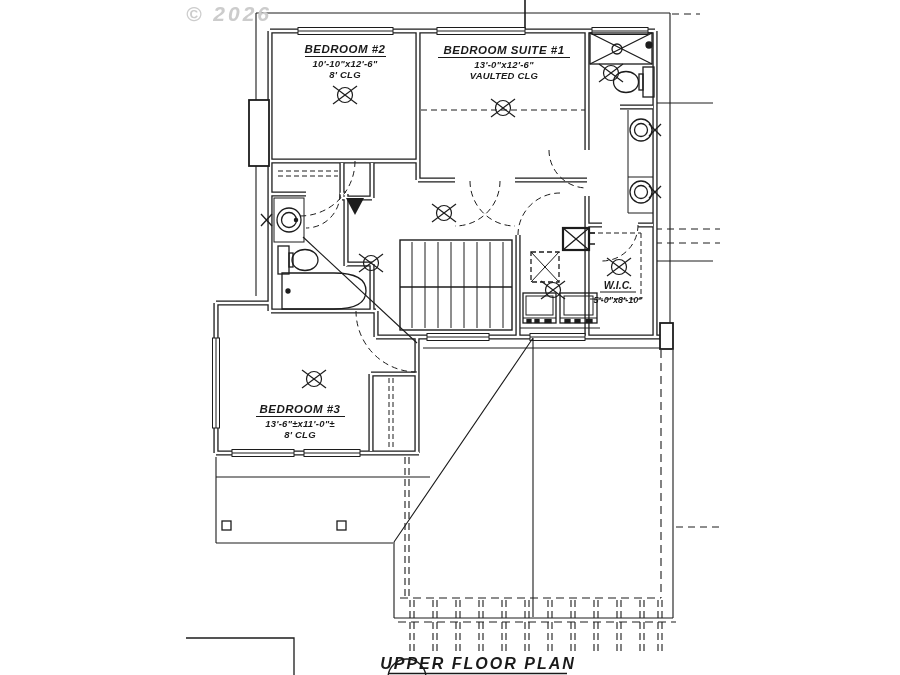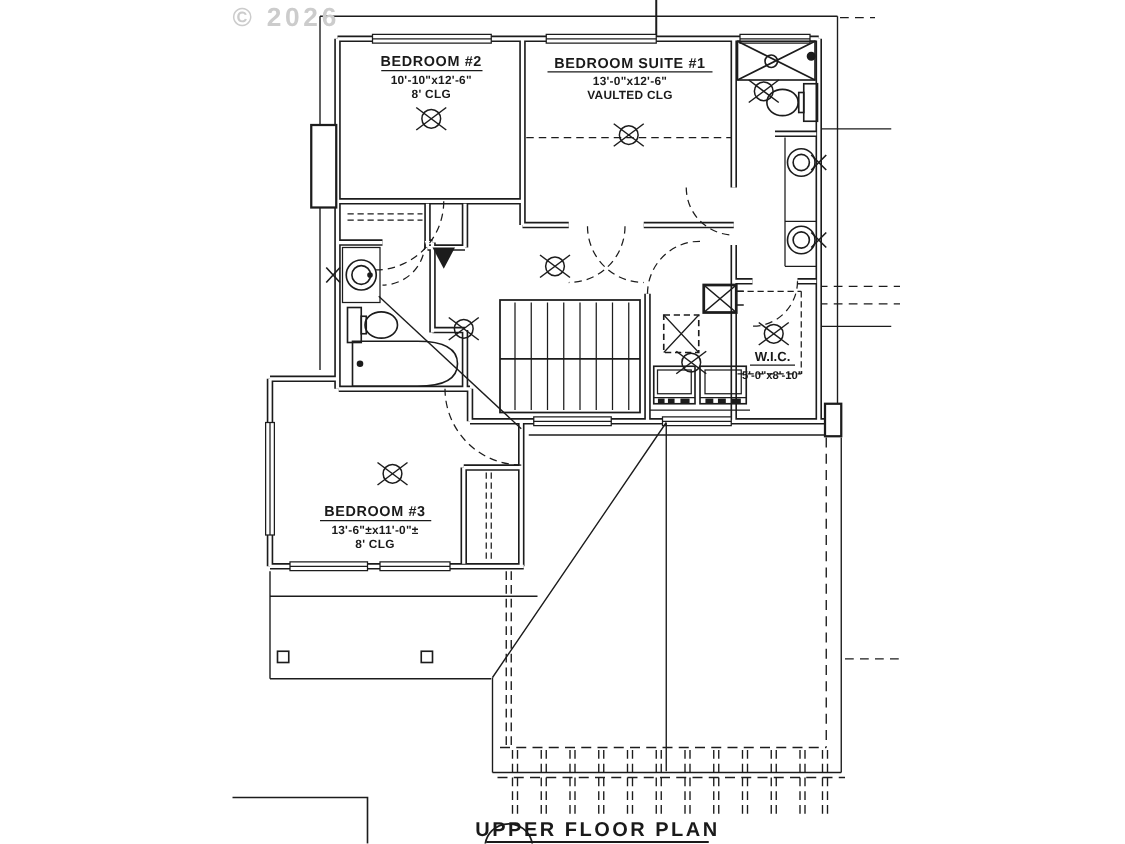--- a/index.html
+++ b/index.html
@@ -1,17 +1,17 @@
 <!DOCTYPE html>
 <html><head>
 <meta charset="utf-8">
 <style>
   html,body{margin:0;padding:0;background:#ffffff;}
   .canvas{position:relative;width:876px;height:675px;background:#ffffff;overflow:hidden;
-          font-family:"Liberation Sans",sans-serif;}
+          font-family:"Liberation Sans",sans-serif;font-style:italic;}
   svg{display:block;}
   text{font-family:"Liberation Sans",sans-serif;}
   .room-name{font-size:11.5px;font-weight:bold;letter-spacing:.5px;}
   .room-dims{font-size:9.5px;font-weight:bold;letter-spacing:.2px;}
   .wic-name{font-size:10.5px;font-weight:bold;}
   .wic-dims{font-size:9px;font-weight:bold;}
   .plan-title{font-size:16px;font-weight:bold;letter-spacing:2px;}
   .watermark{font-size:21px;font-weight:bold;letter-spacing:3px;}
 </style>
 </head>

